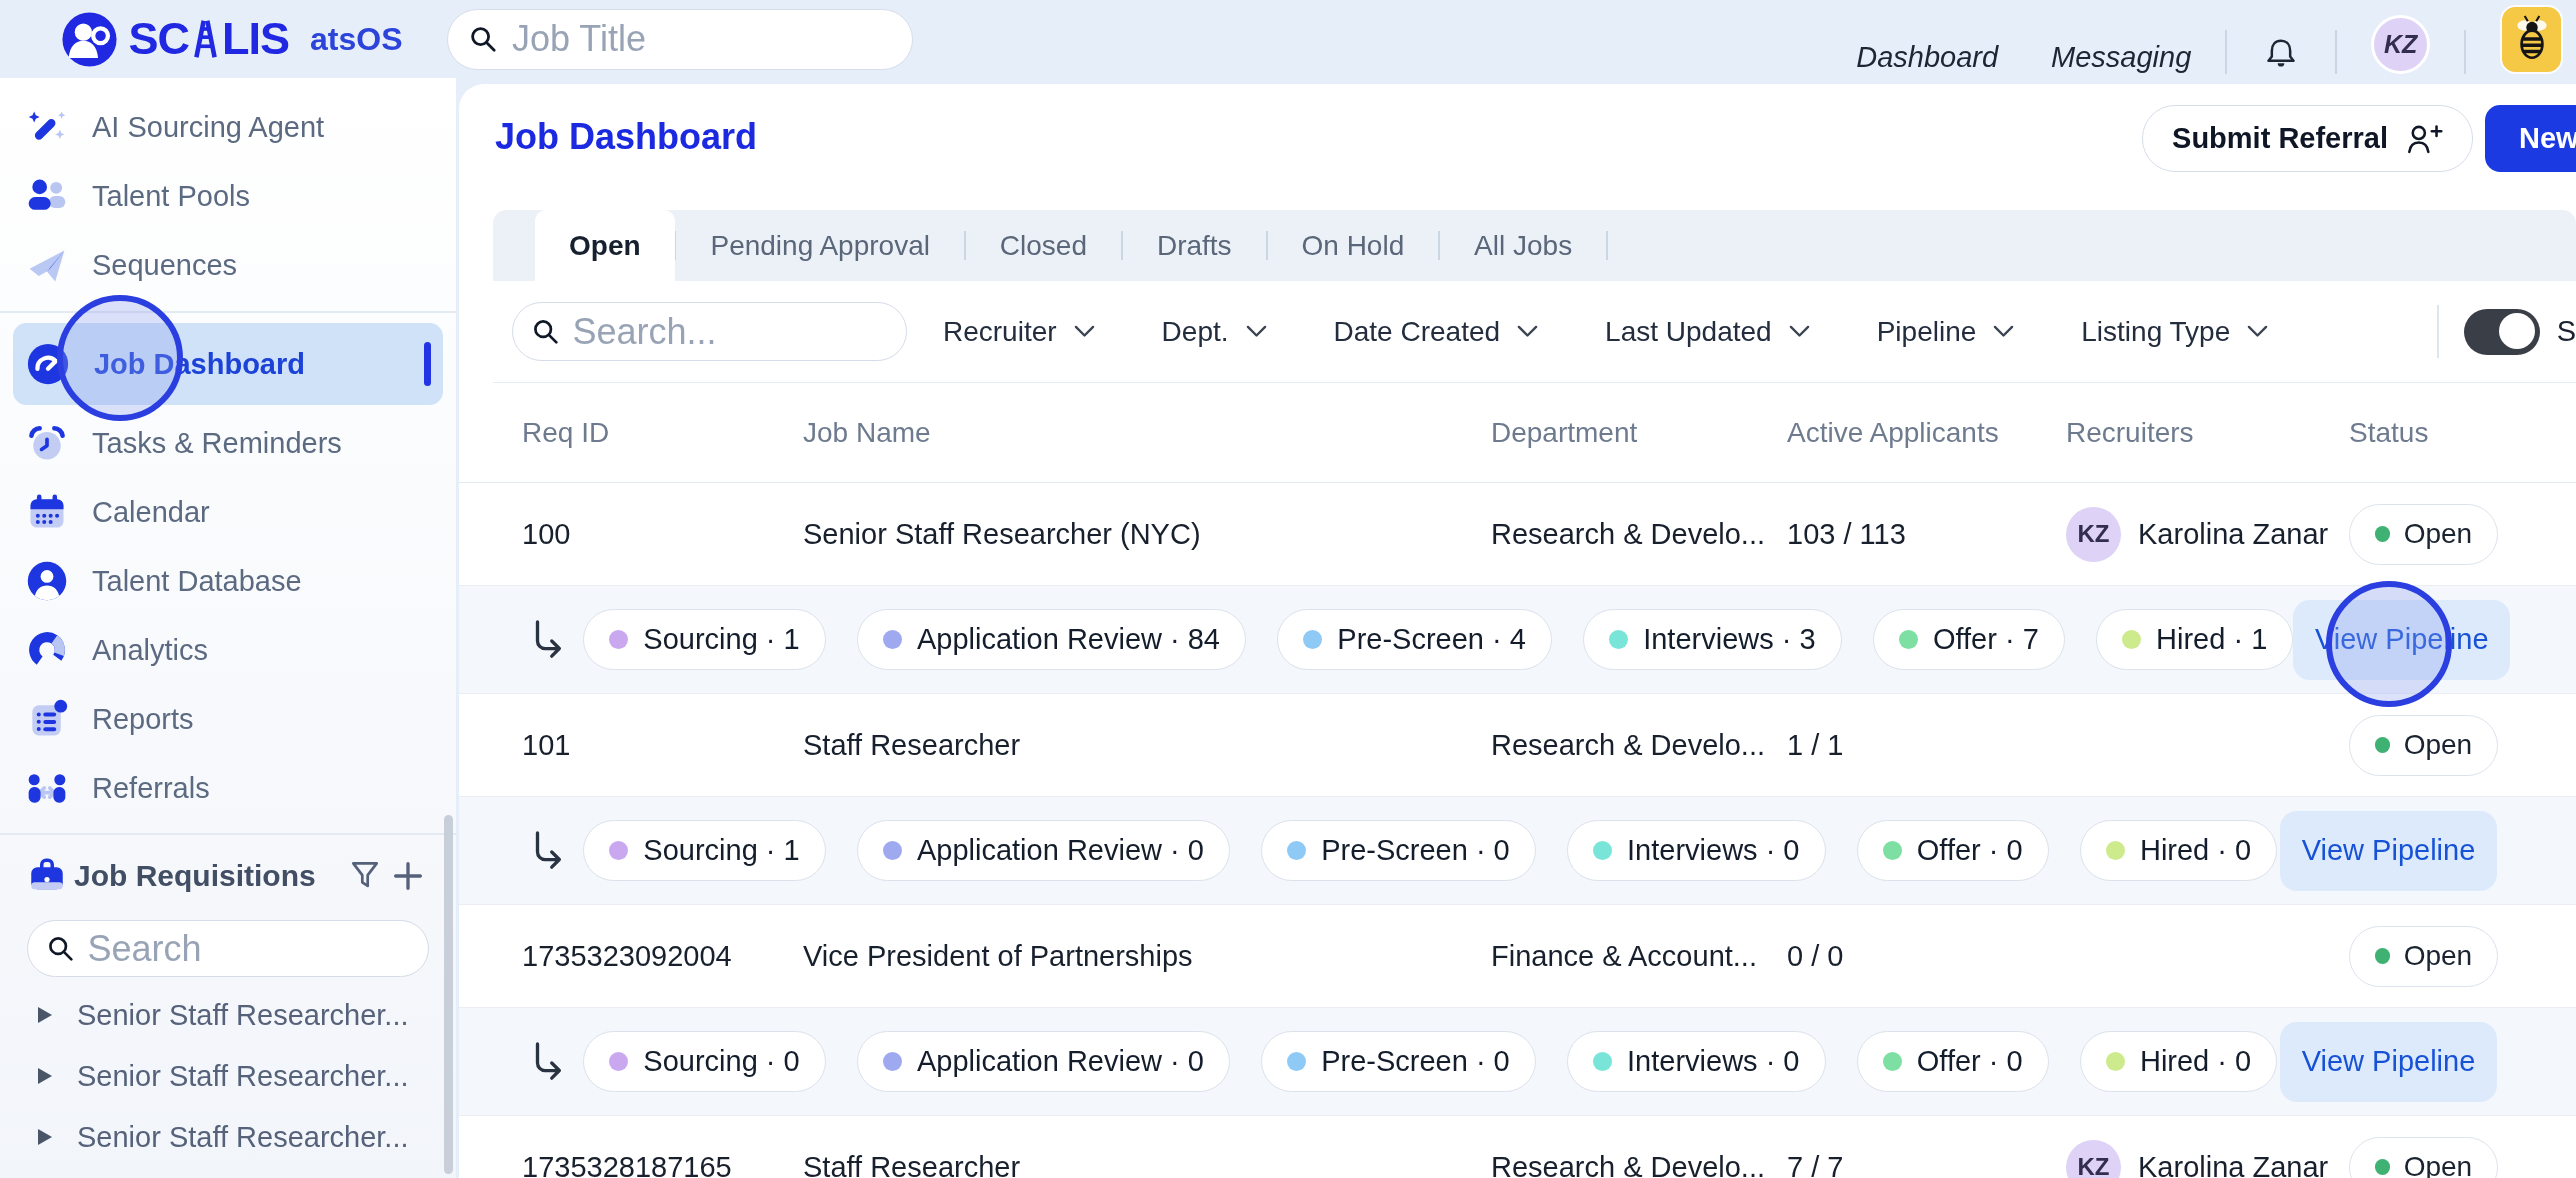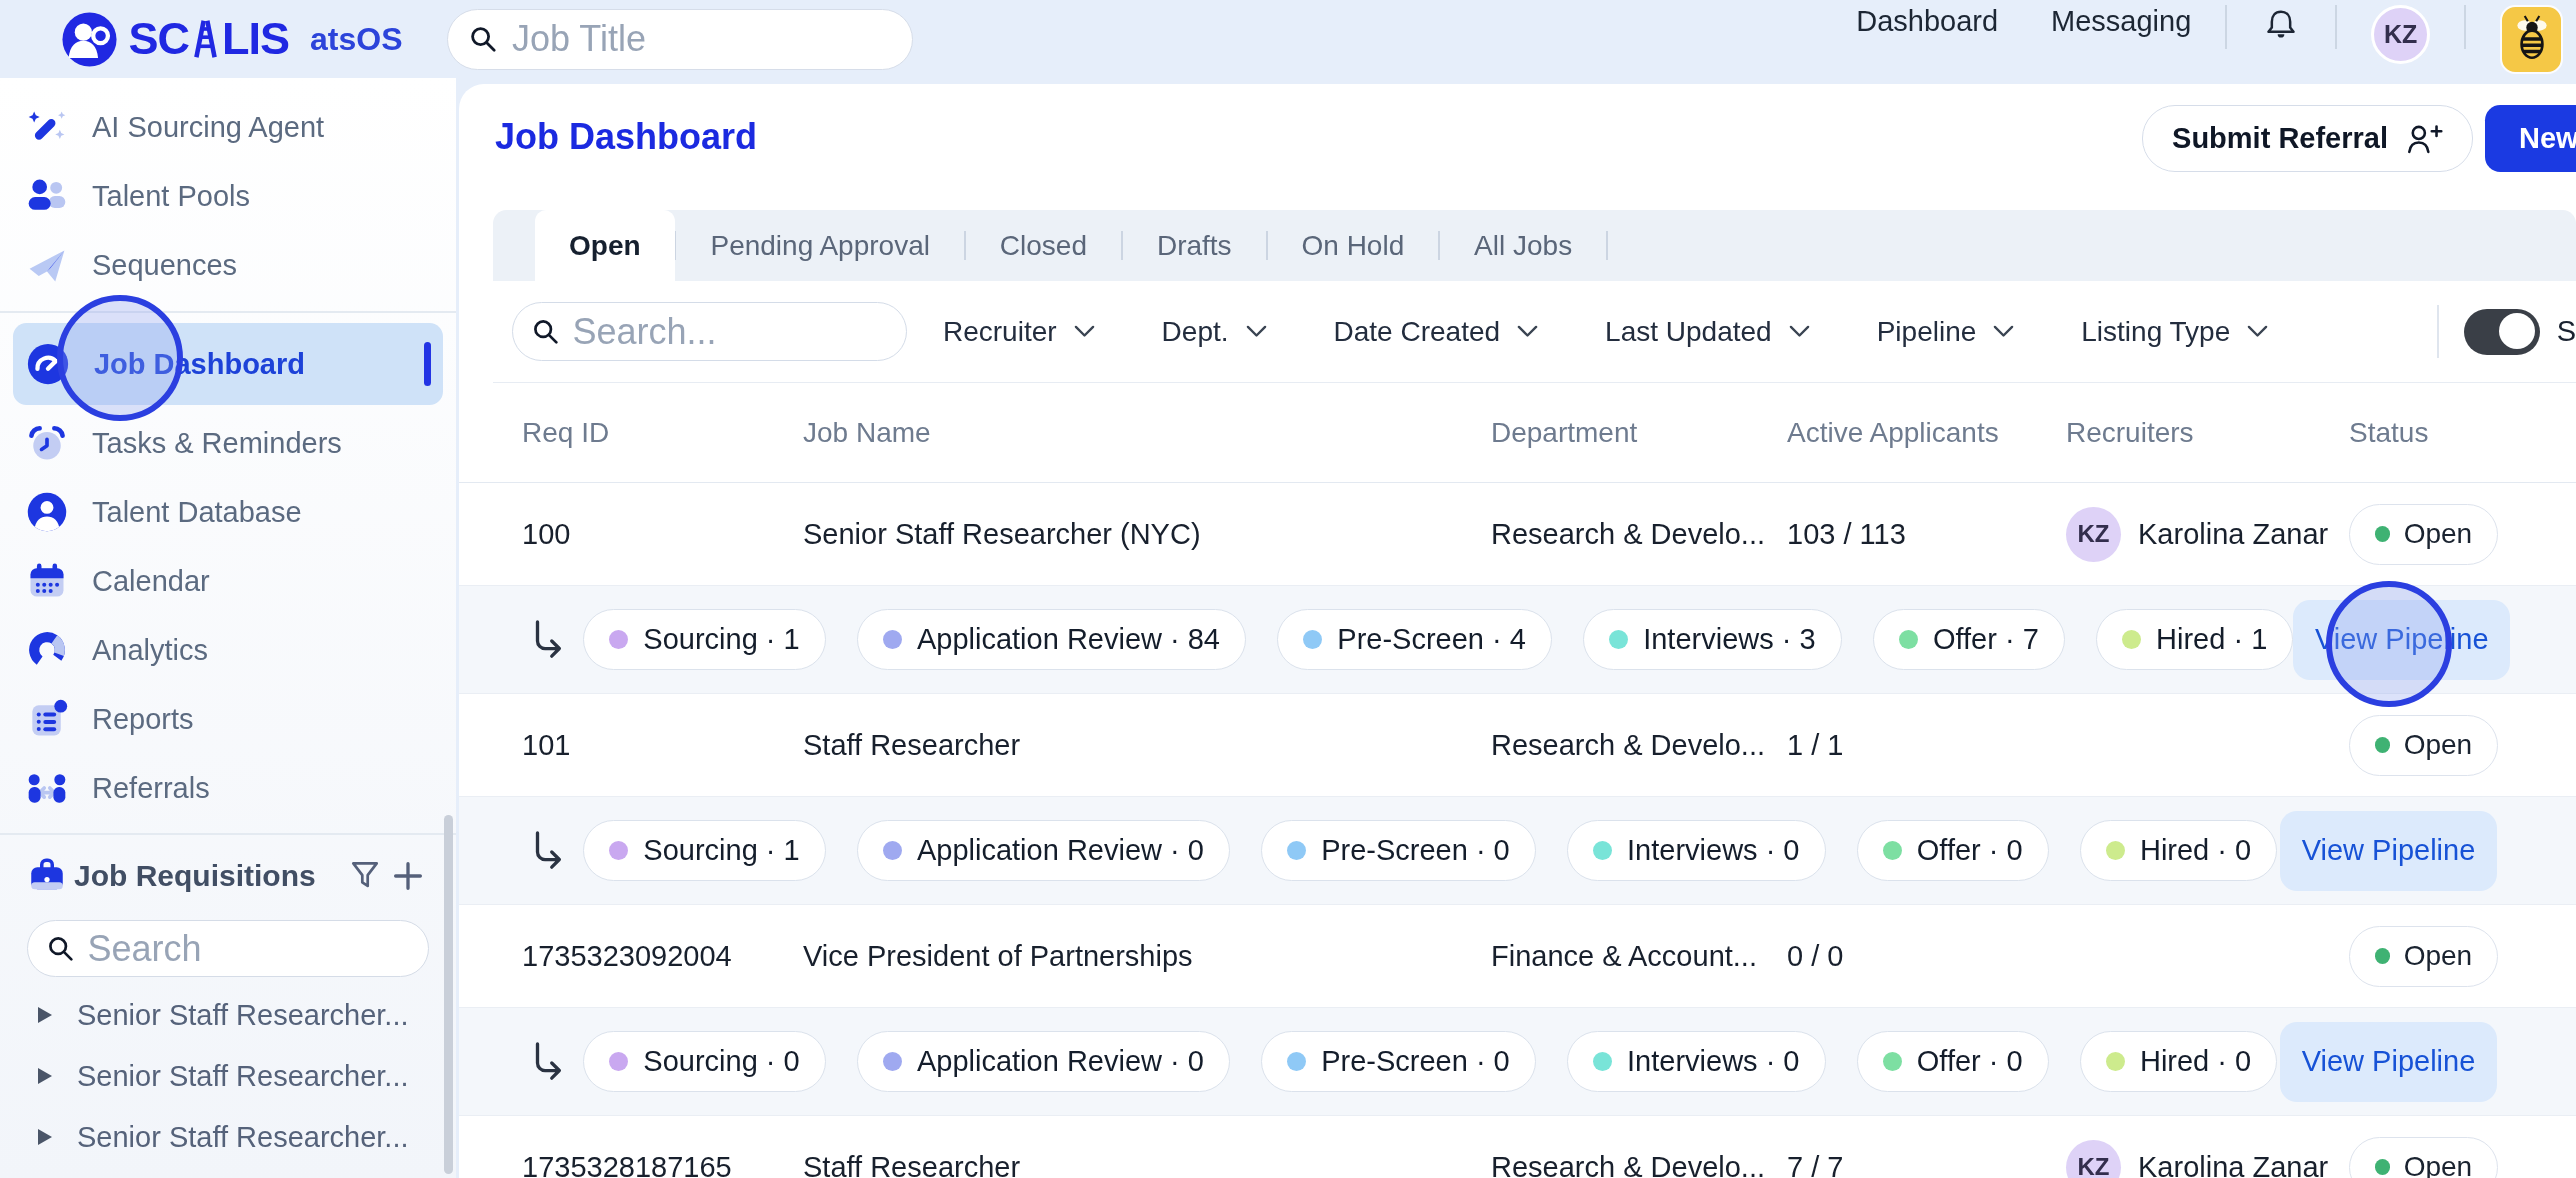--- a/index.html
+++ b/index.html
@@ -20,21 +20,21 @@
     color:#2028e2; letter-spacing:-1px; }
   .brand-ladder { margin:0 1px; }
   .brand-suffix { font-size:32px; font-weight:600; color:#2c44da; margin-left:11.5px; }
   .topbar-search { margin-left:44px; width:466px; height:61px; border-radius:31px;
     background:#ffffff; border:1.9px solid #d6dde9; display:flex; align-items:center;
     padding:0 19px; gap:13.4px; }
   .topbar-search input, .pill-input input {
     border:0; outline:0; background:transparent; font-family:inherit;
     font-size:36px; color:#1a2230; width:100%; }
   .topbar-search input::placeholder, .pill-input input::placeholder { color:#98a4b6; }
-  .topbar-right { margin-left:auto; display:flex; align-items:flex-start; }
+  .topbar-right { margin-left:auto; display:flex; align-items:flex-end;font-style:italic; }
   .nav-link { font-size:29px; font-weight:500; color:#1c2634; cursor:pointer; }
   .tb-divider { width:1.9px; height:44px; background:#ccd6e3; margin:0 34px; }
   .nav-gap { width:53px; }
   .avatar { width:59px; height:59px; border-radius:50%; border:3.8px solid #ffffff;
     display:flex; align-items:center; justify-content:center;
     font-size:25px; font-weight:600; color:#332e4d; }
   .bee-btn { width:63px; height:69px; border-radius:15.3px; background:#f5c846;
     border:2.9px solid #fbfcff; display:flex; align-items:center; justify-content:center;
     cursor:pointer; }
 
@@ -267,38 +267,20 @@
         <path d="M41 16 a9 9 0 0 0 -9 -8" fill="none" stroke="#1d36e0" stroke-width="5" stroke-linecap="round"></path>
         <path d="M24 20 v7 l-6 4" fill="none" stroke="#1d36e0" stroke-width="4" stroke-linecap="round" stroke-linejoin="round"></path>
       </svg>
     </span>
     <span class="side-label">Tasks &amp; Reminders</span>
   </div>
 
   <div class="side-item">
     <span>
       <svg width="44" height="44" viewBox="0 0 48 48">
-        <defs>
-            <clipPath id="pc">
-              <circle cx="24" cy="24" r="21"></circle>
-            </clipPath>
-          </defs>
-        <circle cx="24" cy="24" r="21" fill="#1d36e0"></circle>
-        <g clip-path="url(#pc)">
-          <circle cx="24" cy="19" r="7" fill="#ffffff"></circle>
-          <path d="M10 45 c1-12 7-16 14-16 s13 4 14 16 z" fill="#ffffff"></path>
-        </g>
-      </svg>
-    </span>
-    <span class="side-label">Talent Database</span>
-  </div>
-
-  <div class="side-item">
-    <span>
-      <svg width="44" height="44" viewBox="0 0 48 48">
         <rect x="6" y="10" width="36" height="31" rx="7" fill="#c3cdf3"></rect>
         <path d="M6 21 v-4 a7 7 0 0 1 7 -7 h22 a7 7 0 0 1 7 7 v4 z" fill="#1d36e0"></path>
         <rect x="13" y="5" width="5" height="9" rx="2.5" fill="#1d36e0"></rect>
         <rect x="30" y="5" width="5" height="9" rx="2.5" fill="#1d36e0"></rect>
         <g fill="#1d36e0">
           <circle cx="14" cy="28" r="2.2"></circle>
             <circle cx="21" cy="28" r="2.2"></circle>
             <circle cx="28" cy="28" r="2.2"></circle>
             <circle cx="35" cy="28" r="2.2"></circle>
           <circle cx="14" cy="35" r="2.2"></circle>
@@ -306,20 +288,38 @@
             <circle cx="28" cy="35" r="2.2"></circle>
         </g>
       </svg>
     </span>
     <span class="side-label">Calendar</span>
   </div>
 
   <div class="side-item">
     <span>
       <svg width="44" height="44" viewBox="0 0 48 48">
+        <defs>
+            <clipPath id="pc">
+              <circle cx="24" cy="24" r="21"></circle>
+            </clipPath>
+          </defs>
+        <circle cx="24" cy="24" r="21" fill="#1d36e0"></circle>
+        <g clip-path="url(#pc)">
+          <circle cx="24" cy="19" r="7" fill="#ffffff"></circle>
+          <path d="M10 45 c1-12 7-16 14-16 s13 4 14 16 z" fill="#ffffff"></path>
+        </g>
+      </svg>
+    </span>
+    <span class="side-label">Talent Database</span>
+  </div>
+
+  <div class="side-item">
+    <span>
+      <svg width="44" height="44" viewBox="0 0 48 48">
         <circle cx="24" cy="24" r="14" fill="none" stroke="#1d36e0" stroke-width="11" stroke-dasharray="66 22" transform="rotate(125 24 24)"></circle>
         <circle cx="24" cy="24" r="14" fill="none" stroke="#b9c6f2" stroke-width="11" stroke-dasharray="18 70" transform="rotate(305 24 24)"></circle>
       </svg>
     </span>
     <span class="side-label">Analytics</span>
   </div>
 
   <div class="side-item">
     <span>
       <svg width="44" height="44" viewBox="0 0 48 48">

